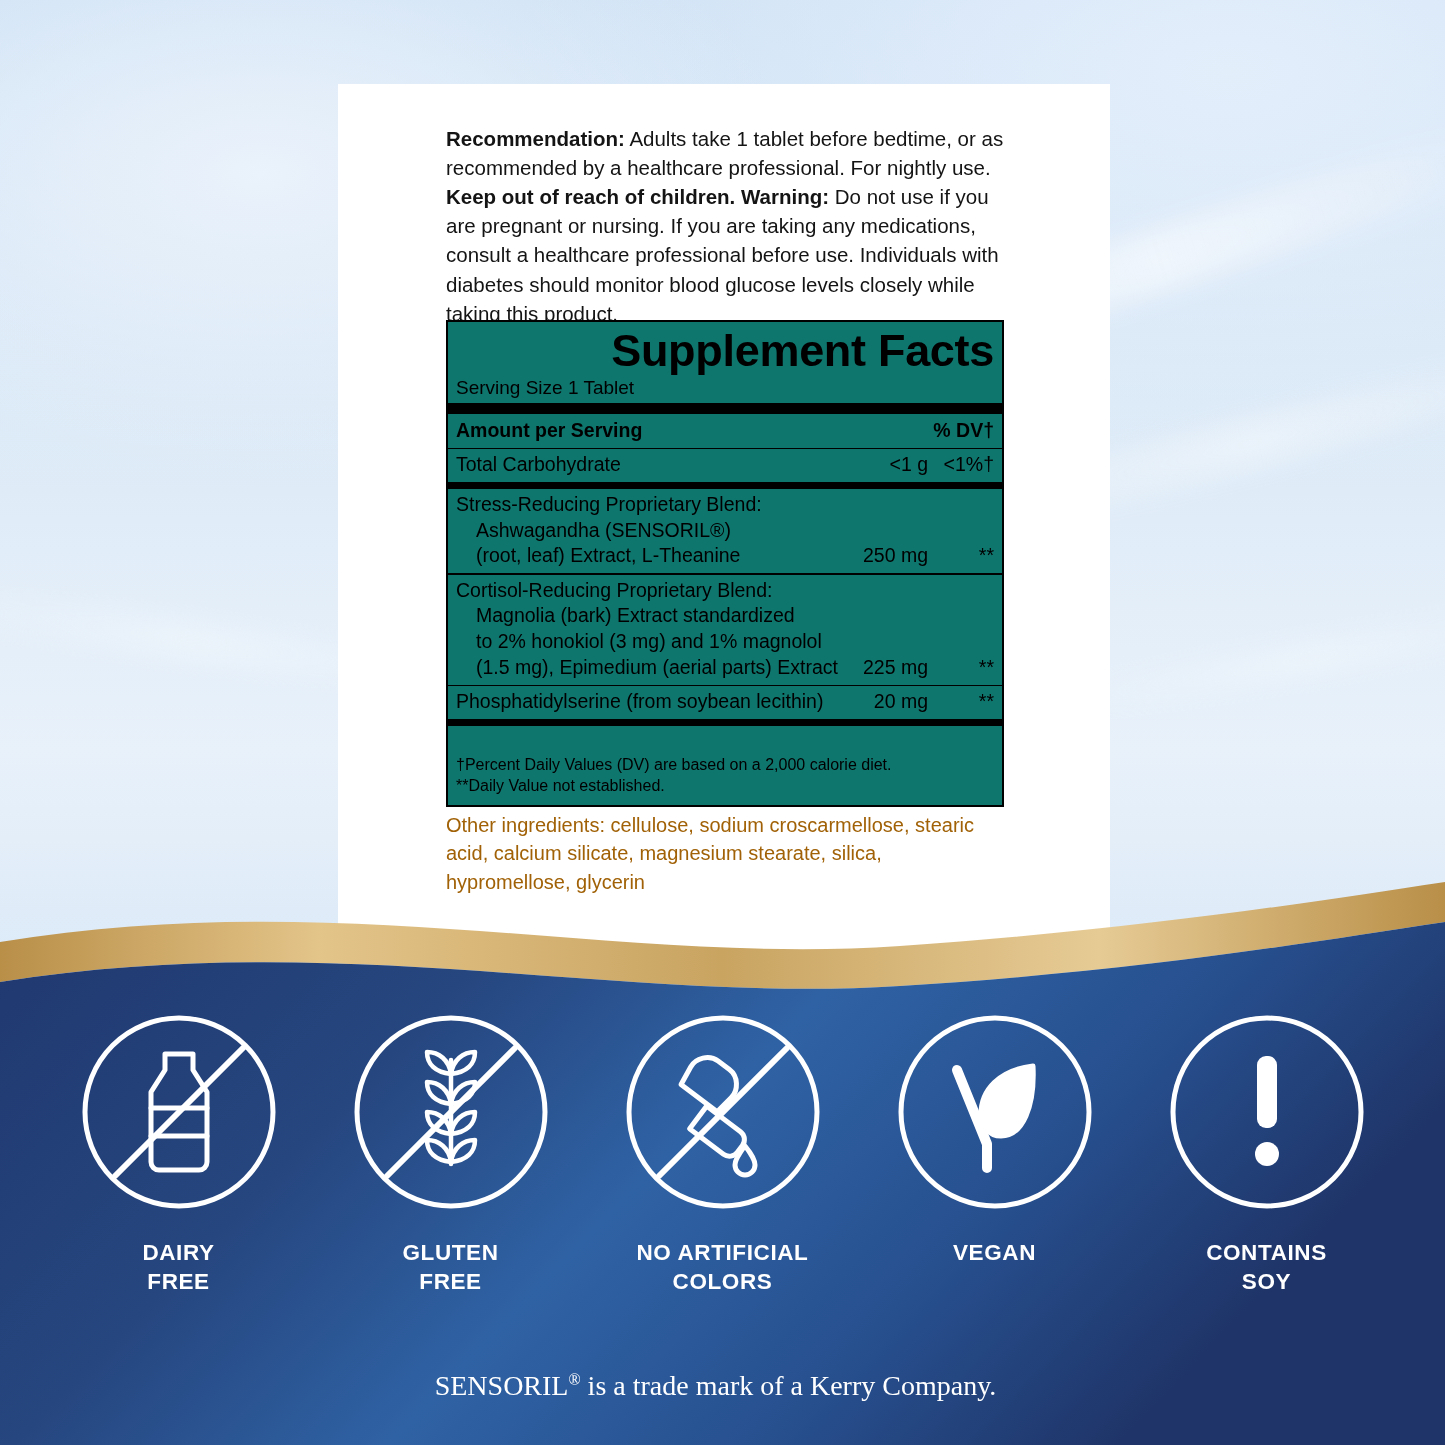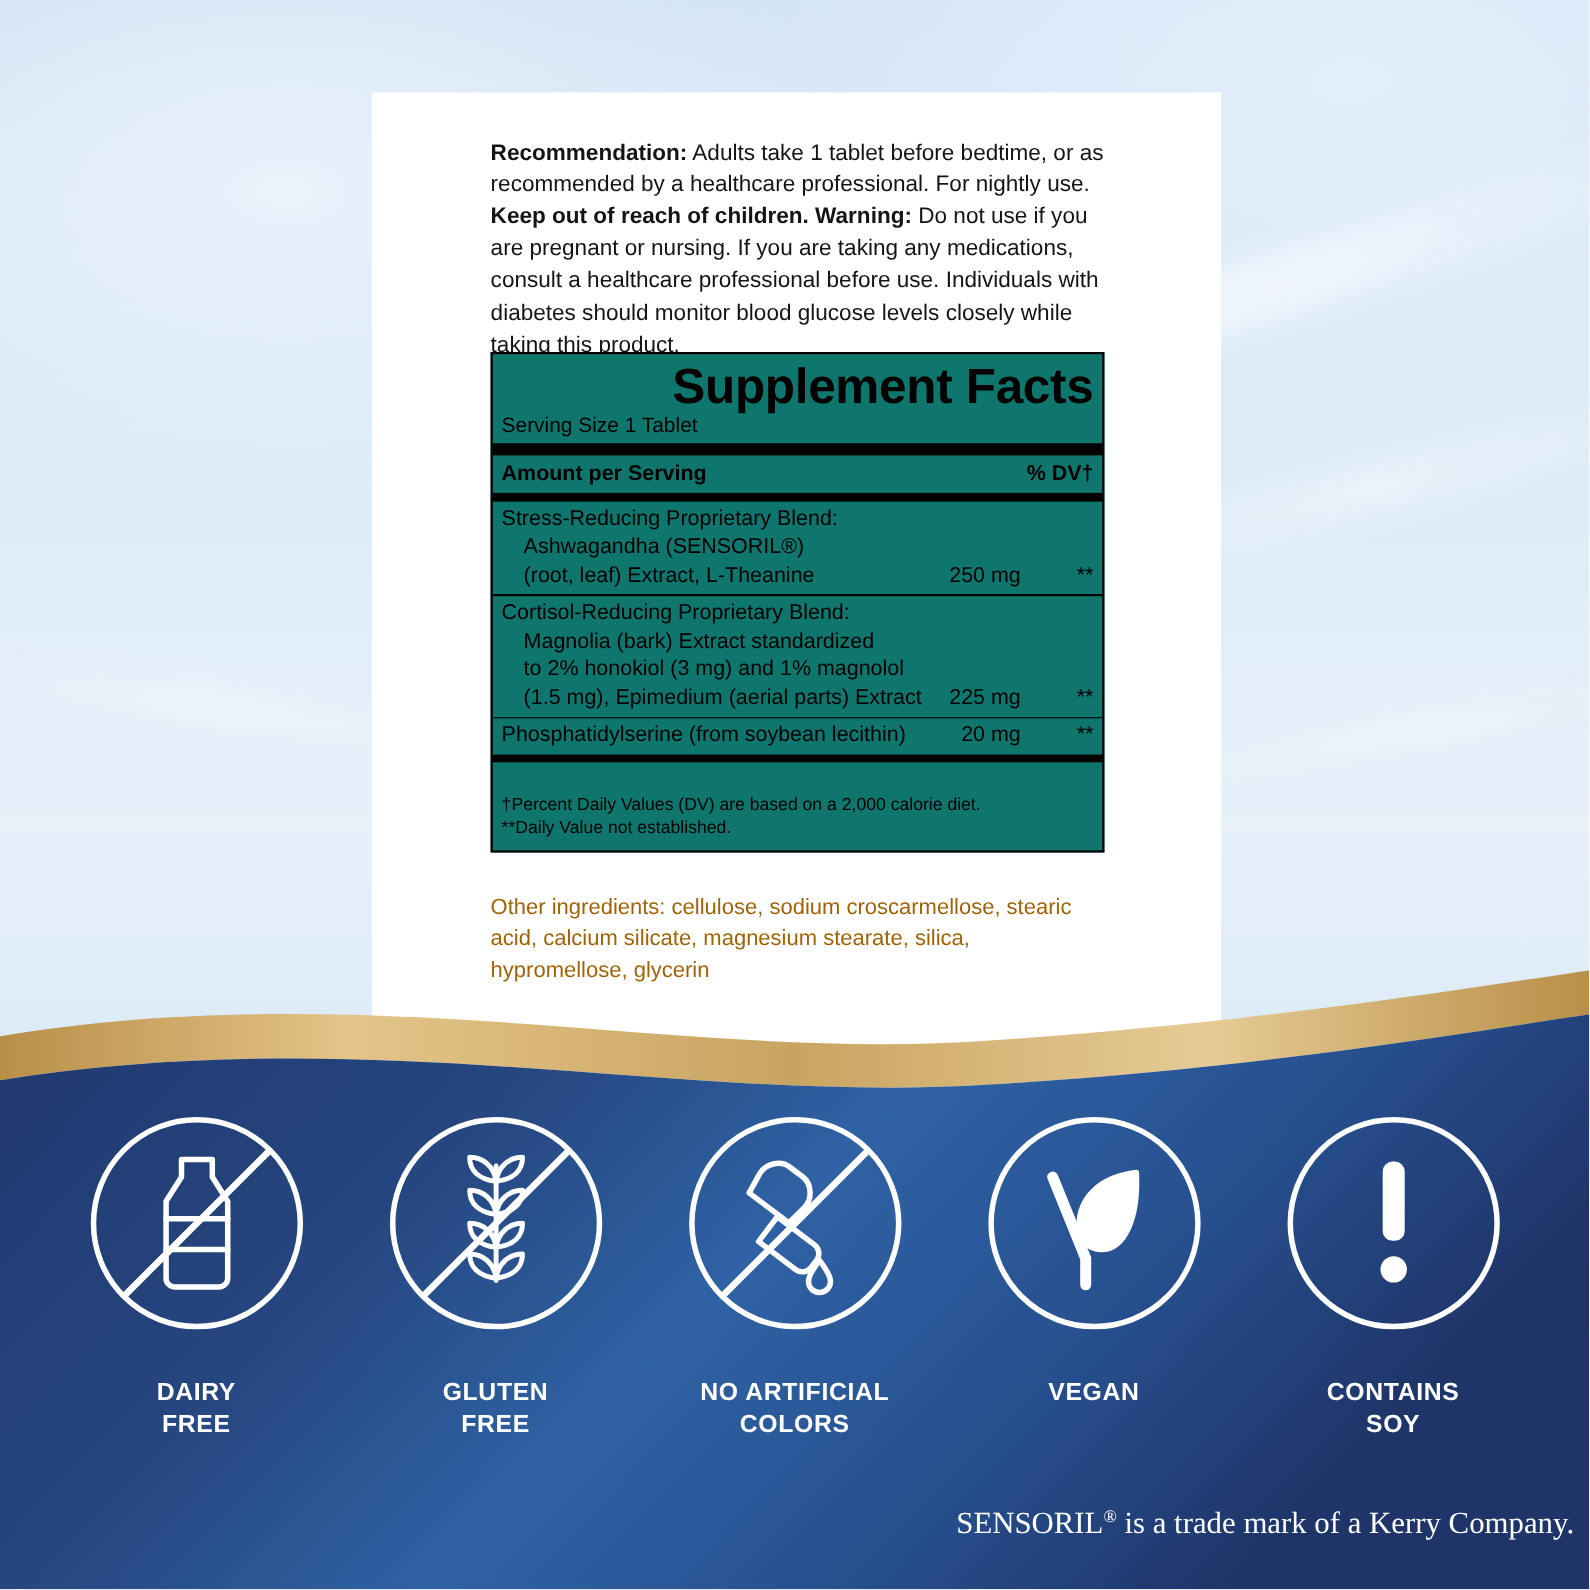--- a/index.html
+++ b/index.html
@@ -141,34 +141,34 @@
     text-align: center;
     color: #ffffff;
   }
   .badge .circle-wrap {
     height: 224px;
     display: flex;
     align-items: center;
     justify-content: center;
   }
   .badge .label {
-    margin-top: 28px;
+    margin-top: 15px;
     font-size: 22.5px;
     font-weight: bold;
     letter-spacing: 0.6px;
     line-height: 1.28;
     white-space: pre-line;
   }
 
   .trademark {
     position: absolute;
     left: 0;
     top: 1370px;
     width: 1431px;
-    text-align: right;
+    text-align: center;
     color: #ffffff;
     font-size: 28px;
     font-family: "Liberation Serif", serif;
   }
   .trademark sup { font-size: 16px; }
 </style>
 </head>
 <body>
 
 <div class="page">
@@ -191,20 +191,25 @@
       <div class="rule-thick"></div>
 
       <div class="sf-row head">
         <div class="name">Amount per Serving</div>
         <div class="amt"></div>
         <div class="dv">% DV†</div>
       </div>
 
       <div class="rule-thin"></div>
 
+      <div class="sf-row">
+        <div class="name">Total Carbohydrate</div>
+        <div class="amt">&lt;1 g</div>
+        <div class="dv">&lt;1%†</div>
+      </div>
 
       <div class="rule-med"></div>
 
       <div class="sf-row">
         <div class="name">
           <span>Stress-Reducing Proprietary Blend:</span>
           <span class="indent">Ashwagandha (SENSORIL®)</span>
           <span class="indent">(root, leaf) Extract, L-Theanine</span>
         </div>
         <div class="amt">250 mg</div>

